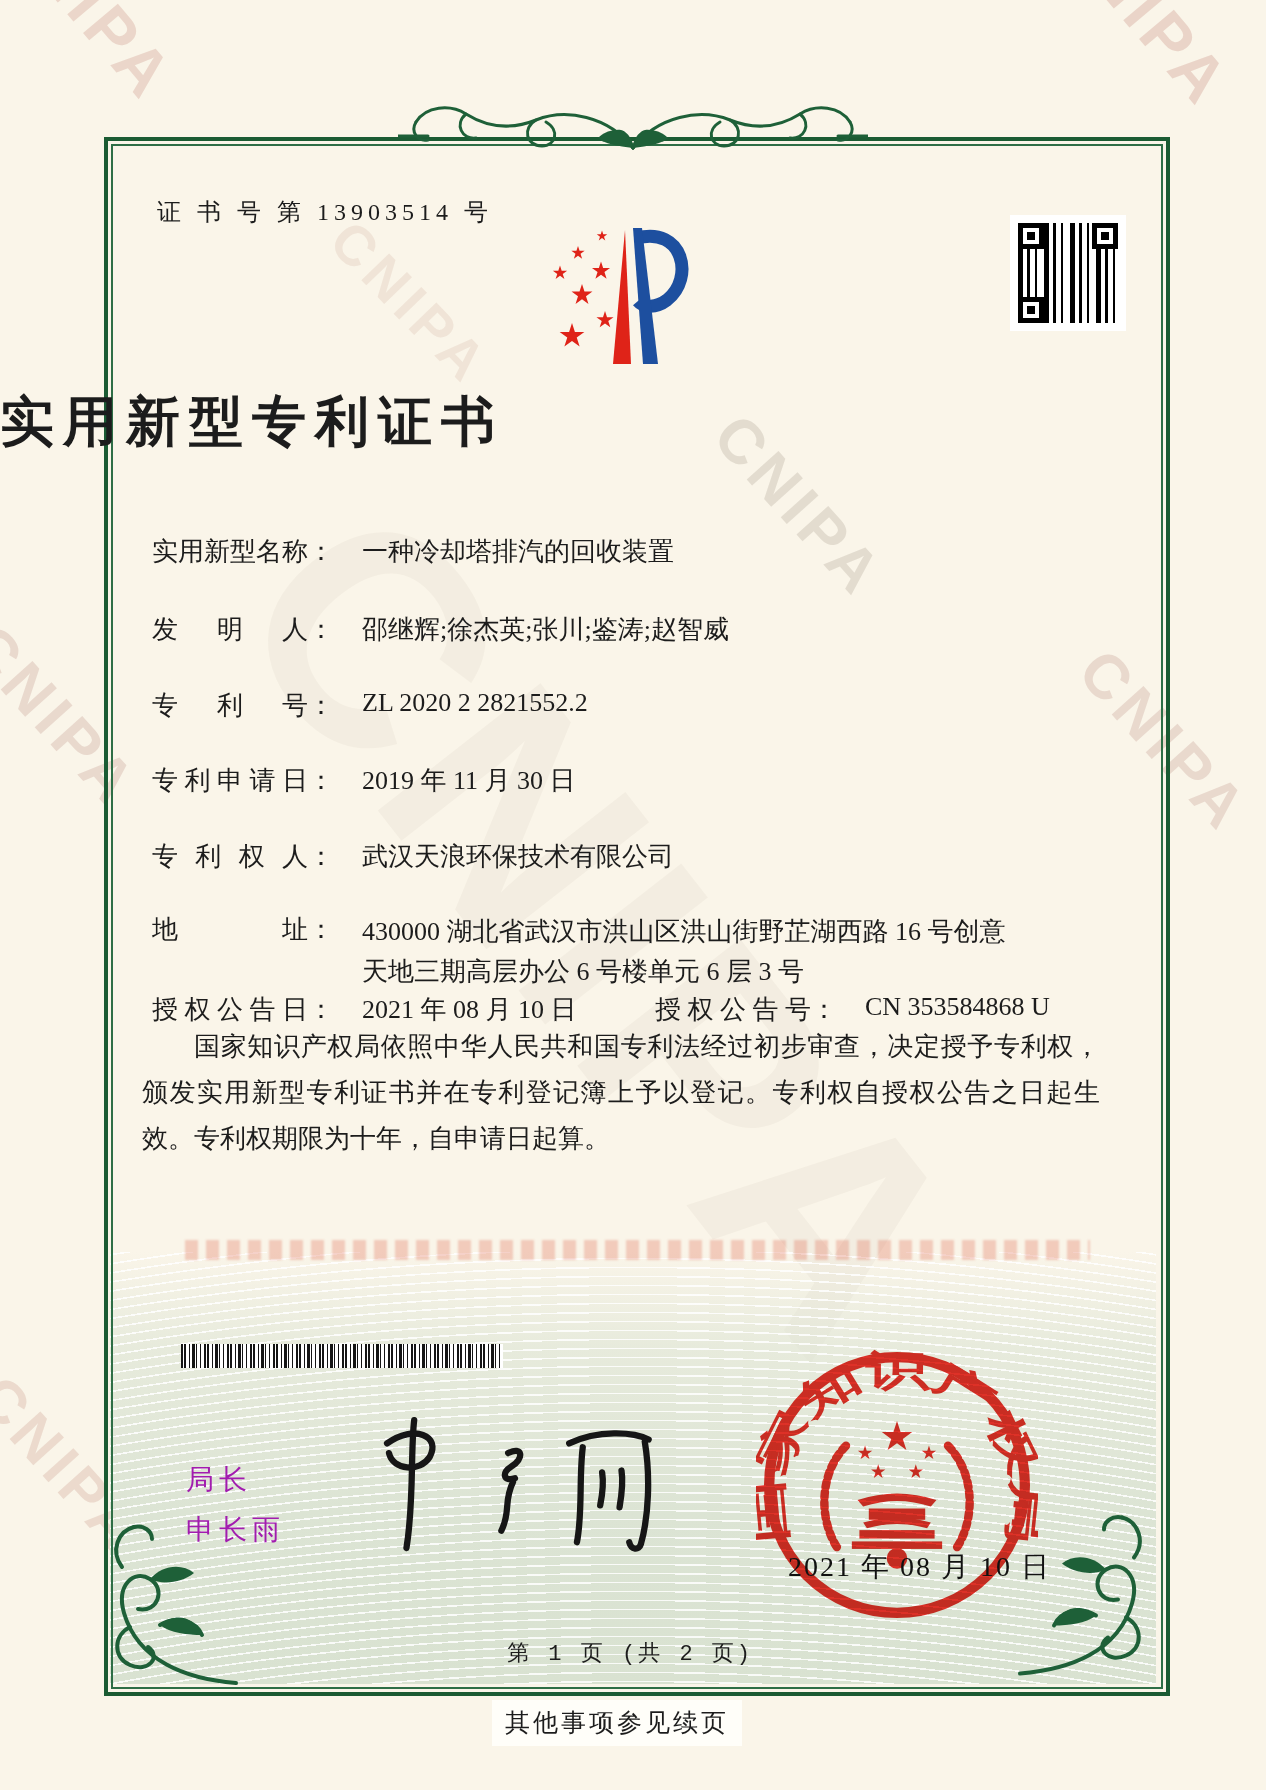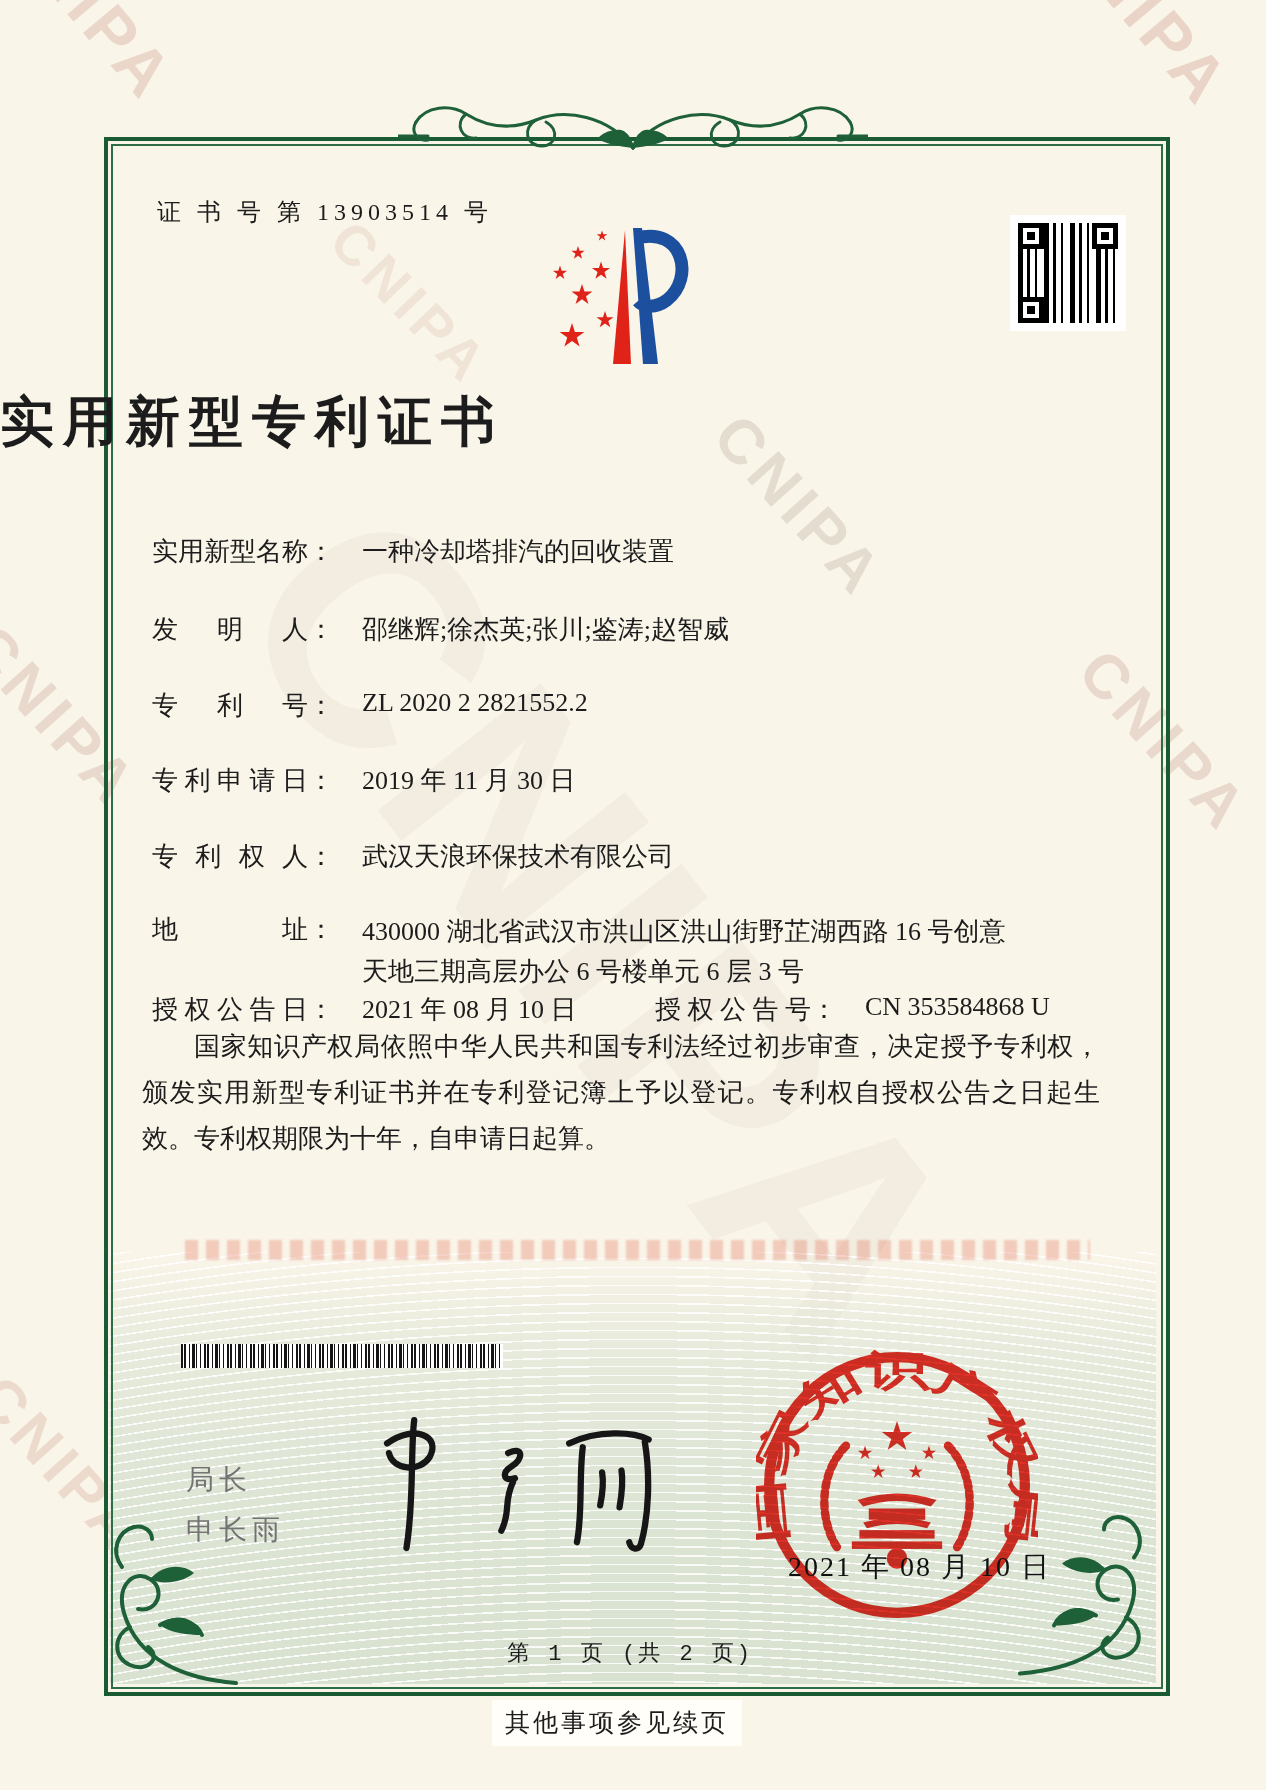--- a/index.html
+++ b/index.html
@@ -52,21 +52,21 @@
   .paras{left:142px;top:1024px;width:958px;font-size:26px;line-height:46px;
     text-align:justify;z-index:3;}
   .paras p{margin:0;text-indent:2em;}
 
   
   .barcode{left:181px;top:1344px;width:322px;height:24px;z-index:3;
     background:repeating-linear-gradient(90deg,#141414 0 2px,#fff 2px 3px,#141414 3px 5px,#fff 5px 8px,
       #141414 8px 9px,#fff 9px 11px,#141414 11px 14px,#fff 14px 15px,#141414 15px 16px,#fff 16px 19px,
       #141414 19px 20px,#fff 20px 23px);}
   .officer{left:186px;top:1455px;z-index:3;font-family:"Liberation Sans","DejaVu Sans",sans-serif;
-    font-size:28px;letter-spacing:5px;line-height:50px;color:#737373;}
+    font-size:28px;letter-spacing:5px;line-height:50px;color:#a21caf;}
   .signature{left:358px;top:1412px;width:310px;height:150px;z-index:3;}
 
   .seal{left:756px;top:1344px;width:282px;height:282px;z-index:4;mix-blend-mode:multiply;opacity:.95;}
   .seal-date{left:788px;top:1548px;font-size:28px;letter-spacing:2px;color:#111;z-index:5;white-space:nowrap;}
 
   .footer-page{left:453px;top:1638px;width:300px;text-align:right;font-size:22px;letter-spacing:3px;z-index:3;font-family:Liberation Mono, monospace;}
   .footer-note{left:492px;top:1700px;width:250px;height:46px;line-height:46px;text-align:center;
     background:#FFFEF9;font-size:25px;letter-spacing:3px;z-index:3;}
 
   

